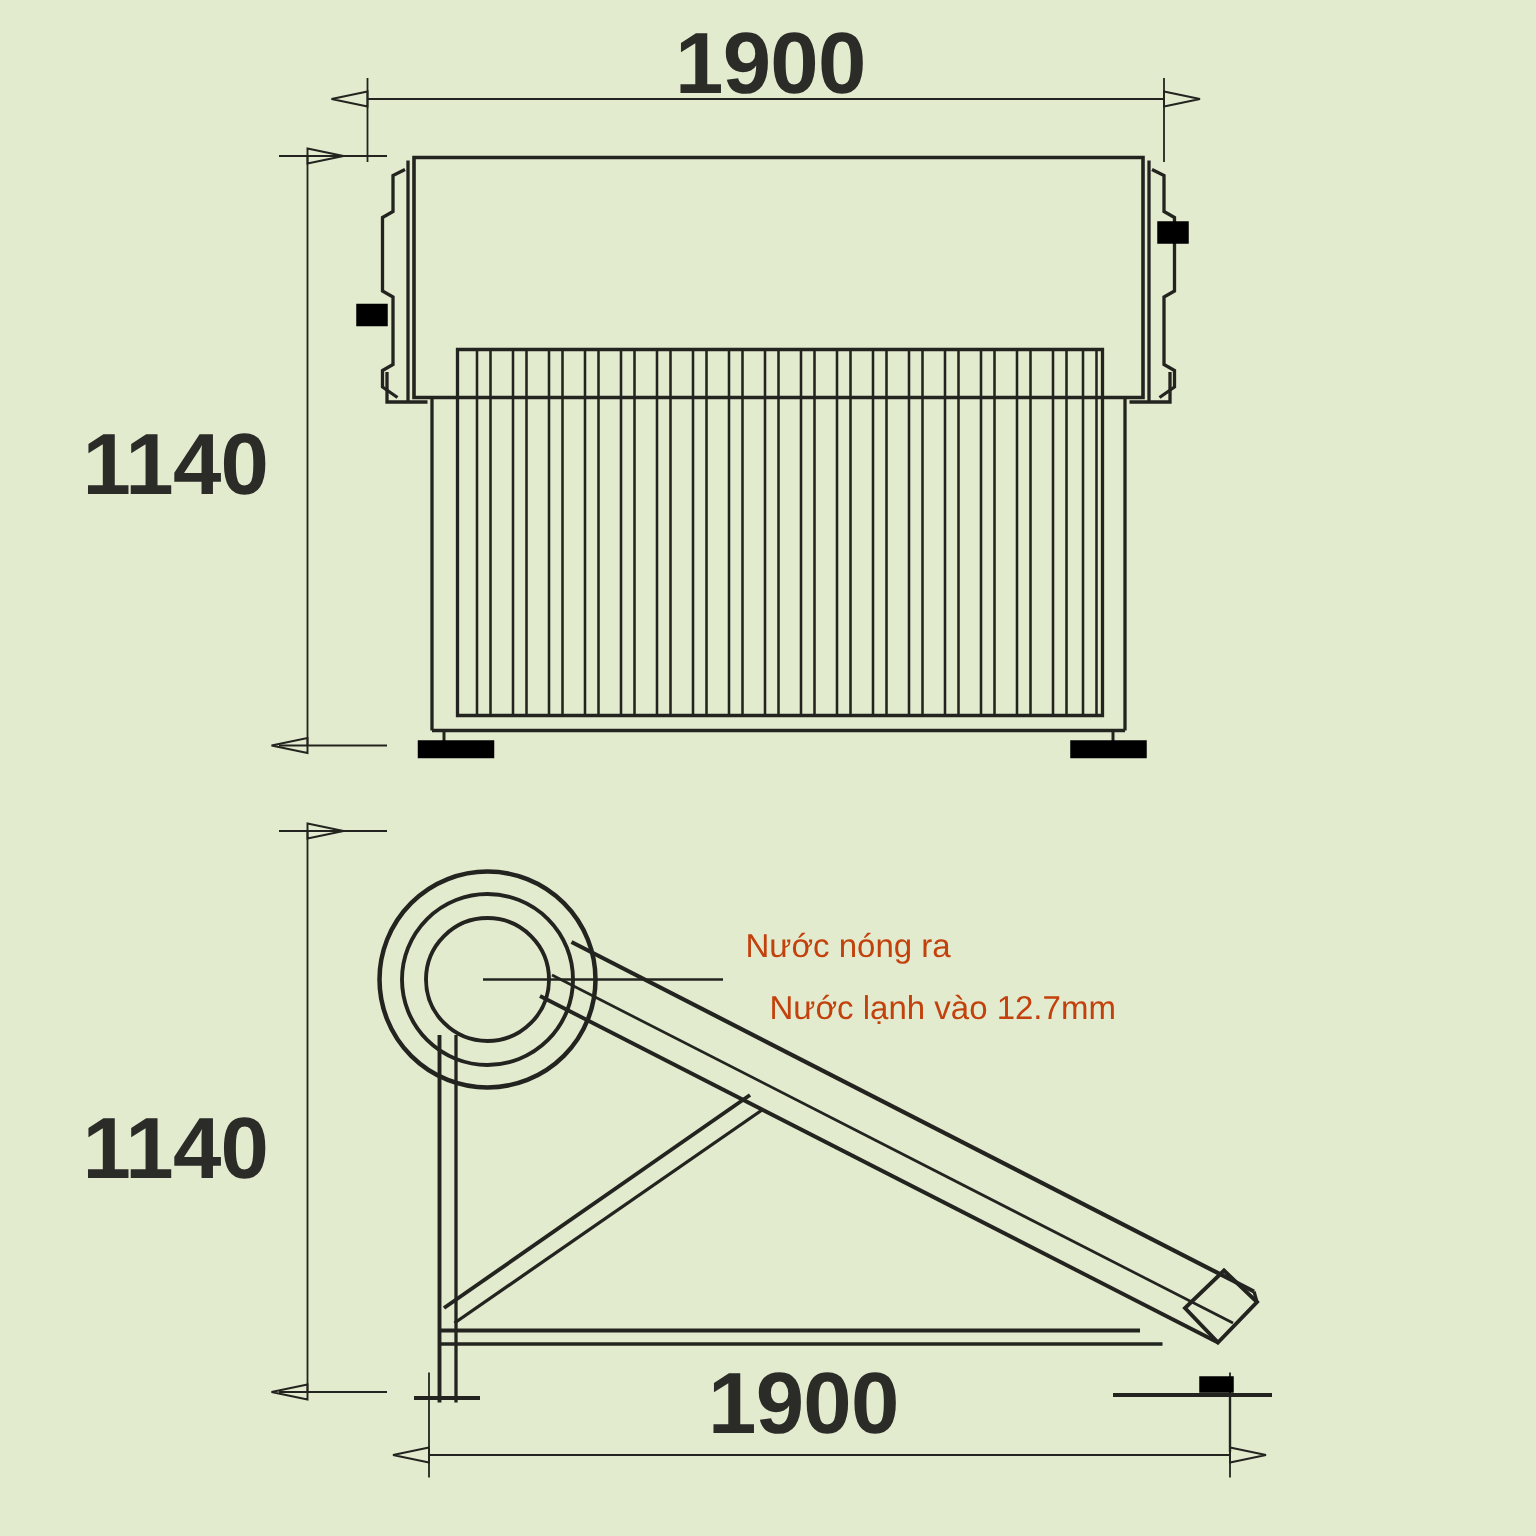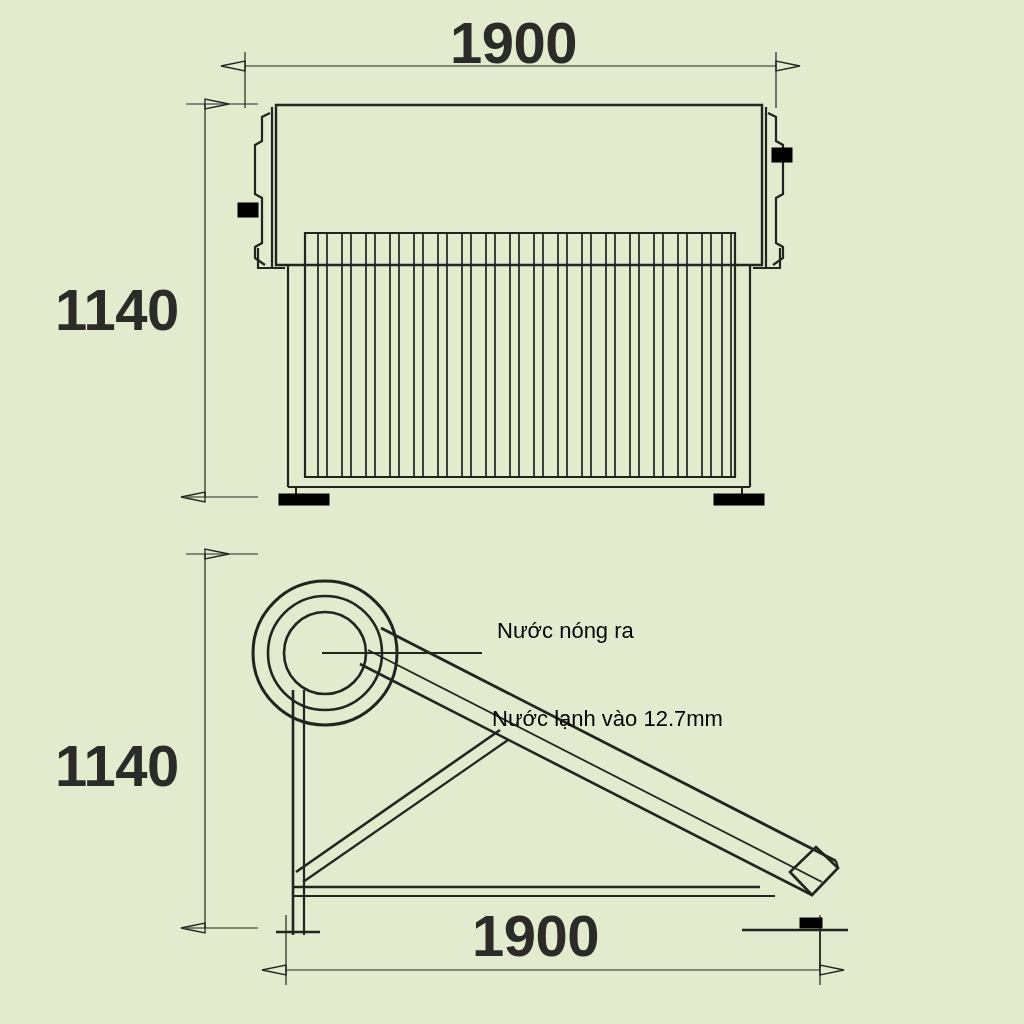--- a/index.html
+++ b/index.html
@@ -36,21 +36,21 @@
     white-space: nowrap;
   }
   .dim-big {
     font-size: 58px;
     line-height: 58px;
   }
   .callout-text {
     position: absolute;
     font-family: "Liberation Sans", sans-serif;
     font-size: 22px;
-    color: #000000;
+    color: #c2410c;
     white-space: nowrap;
   }
 </style>
 </head>
 <body>
 
 <div id="stage">
 
   <svg class="drawing" viewBox="0 0 1024 1024">
     <defs>
@@ -195,15 +195,15 @@
   <div class="dim-label dim-big" style="left:450px; top:14px;">1900</div>
 
   <div class="dim-label dim-big" style="left:55px; top:281px;">1140</div>
 
   <div class="dim-label dim-big" style="left:55px; top:737px;">1140</div>
 
   <div class="dim-label dim-big" style="left:472px; top:907px;">1900</div>
 
   <div class="callout-text" style="left:497px; top:618px;">Nước nóng ra</div>
 
-  <div class="callout-text" style="left:492px; top:659px;margin-top:47px;">Nước lạnh vào 12.7mm</div>
+  <div class="callout-text" style="left:513px; top:659px;">Nước lạnh vào 12.7mm</div>
 
 </div>
 
 </body></html>

